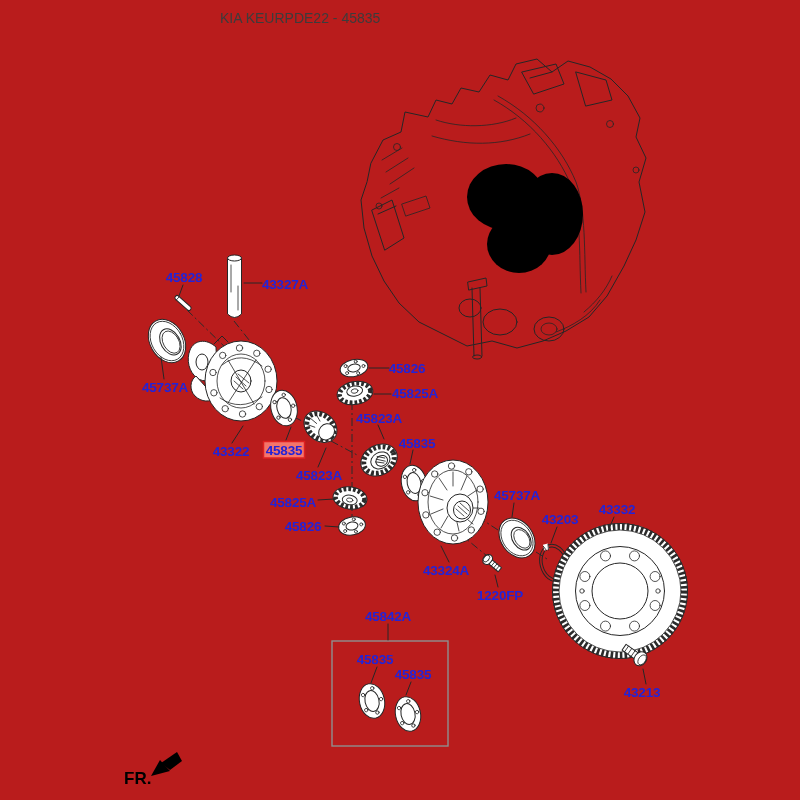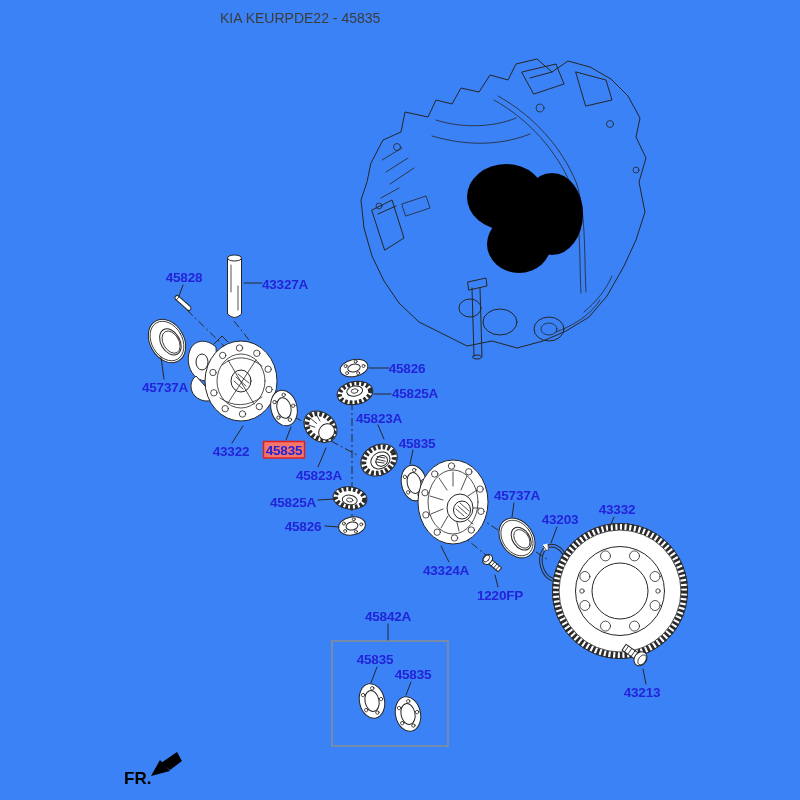--- a/index.html
+++ b/index.html
@@ -1,16 +1,16 @@
 <!DOCTYPE html>
 <html style="--label-blue: #2323d8; --hl-fill: #f4756b; --hl-border: #e02020; --box-border: #8f8f8f; --line: #262626;"><head>
 <meta charset="utf-8">
 <style>
   html,body{margin:0;padding:0;background:#fff;}
-  .stage{position:relative;width:800px;height:800px;background:#3b82f6;overflow:hidden;
+  .stage{position:relative;width:800px;height:800px;background:#b91c1c;overflow:hidden;
          font-family:"Liberation Sans",sans-serif;}
   svg{position:absolute;left:0;top:0;}
   .ln{fill:none;stroke:#262626;stroke-width:1;stroke-linecap:round;stroke-linejoin:round;}
   .lnf{fill:#fff;stroke:#262626;stroke-width:1;stroke-linejoin:round;}
   .thin{stroke-width:.8;}
   .dash{fill:none;stroke:#2b2b2b;stroke-width:1;stroke-dasharray:8 3 2 3;}
   .teeth{fill:none;stroke:#2b2b2b;}
   .blk{fill:#000;stroke:none;}
   .plabel{font-weight:bold;font-size:13.5px;fill:var(--label-blue,#2323d8);
           text-anchor:middle;letter-spacing:-0.2px;cursor:pointer;}

